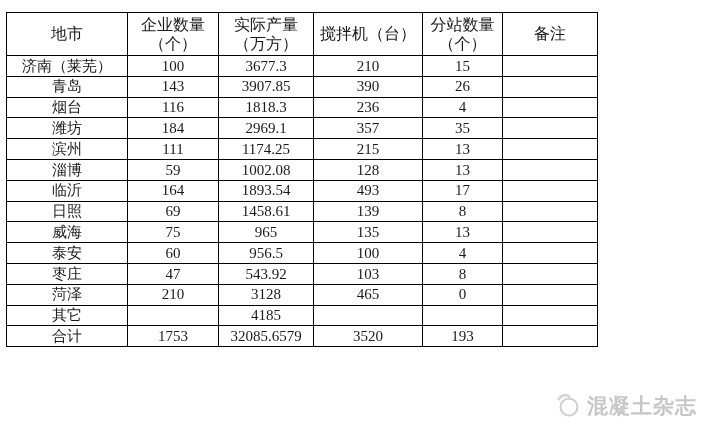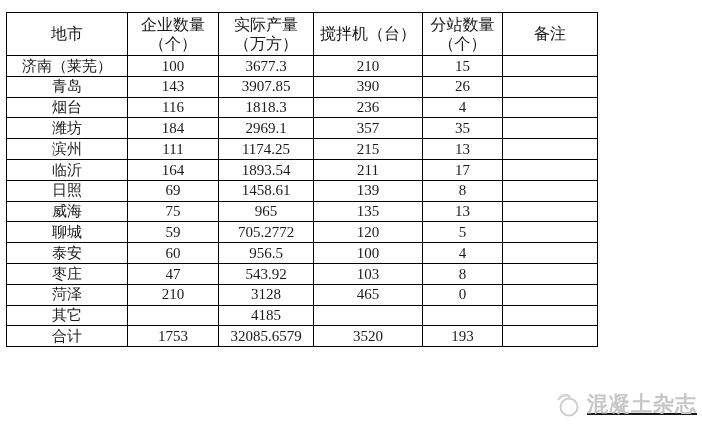--- a/index.html
+++ b/index.html
@@ -38,24 +38,23 @@
   .data-table td {
     font-size: 15px;
     line-height: 1.1;
   }
   .hline:empty { display: none; }
   .watermark {
     position: absolute;
     left: 554px;
     top: 390px;
     display: flex;
-    align-items: flex-start;
+    align-items: flex-end;
     gap: 3px;
     pointer-events: none;
-    text-decoration: underline;
   }
   .wm-text {
     font-size: 21px;
     font-weight: bold;
     letter-spacing: 1px;
     color: #c6c6c6;
     text-shadow: 1px 1px 0 #ffffff;
   }
   .wm-logo { display: inline-block; width: 30px; height: 30px; }
 </style>
@@ -147,26 +146,34 @@
 
         <tr>
           <td>滨州</td>
           <td>111</td>
           <td>1174.25</td>
           <td>215</td>
           <td>13</td>
           <td></td>
         </tr>
 
+        <tr>
+          <td>淄博</td>
+          <td>59</td>
+          <td>1002.08</td>
+          <td>128</td>
+          <td>13</td>
+          <td></td>
+        </tr>
 
         <tr>
           <td>临沂</td>
           <td>164</td>
           <td>1893.54</td>
-          <td>211</td>
+          <td>493</td>
           <td>17</td>
           <td></td>
         </tr>
 
 
 
         <tr>
           <td>日照</td>
           <td>69</td>
           <td>1458.61</td>
@@ -177,28 +184,20 @@
 
         <tr>
           <td>威海</td>
           <td>75</td>
           <td>965</td>
           <td>135</td>
           <td>13</td>
           <td></td>
         </tr>
 
-        <tr>
-          <td>聊城</td>
-          <td>59</td>
-          <td>705.2772</td>
-          <td>120</td>
-          <td>5</td>
-          <td></td>
-        </tr>
 
 
         <tr>
           <td>泰安</td>
           <td>60</td>
           <td>956.5</td>
           <td>100</td>
           <td>4</td>
           <td></td>
         </tr>

